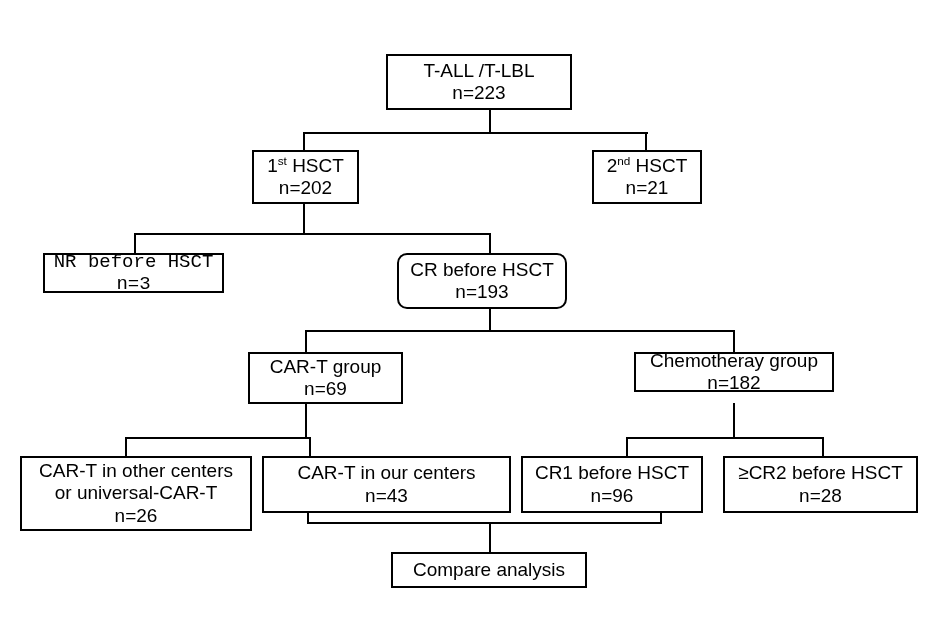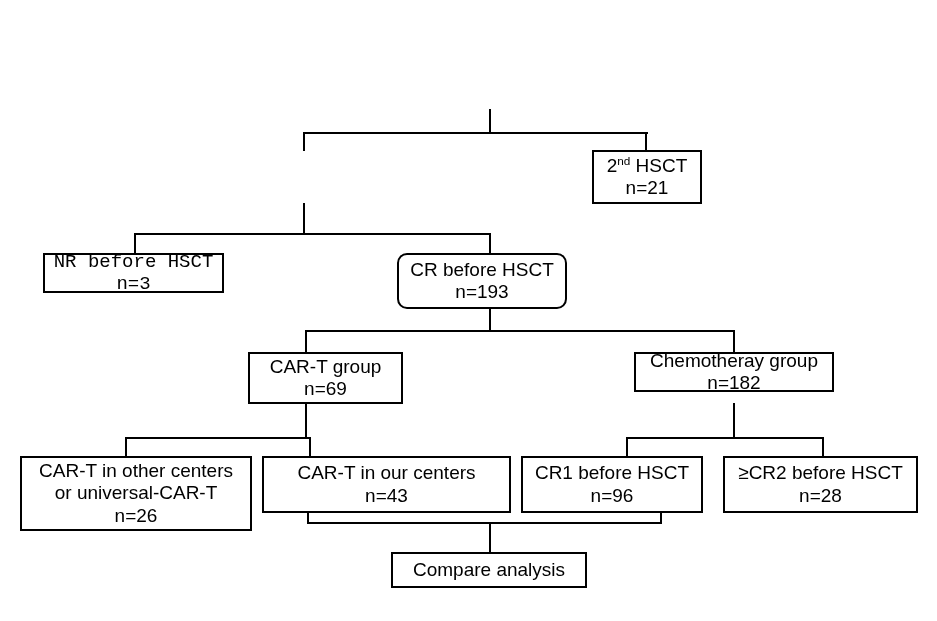--- a/index.html
+++ b/index.html
@@ -88,21 +88,29 @@
   <div class="conn v" style="left:822px; top:437px; height:20px;"></div>
 
   <div class="conn v" style="left:307px; top:512px; height:12px;"></div>
 
   <div class="conn v" style="left:660px; top:512px; height:12px;"></div>
 
   <div class="conn h" style="left:307px; top:522px; width:355px;"></div>
 
   <div class="conn v" style="left:489px; top:522px; height:31px;"></div>
 
+  <div class="node" style="left:386px; top:54px; width:186px; height:56px;">
+    <span class="ln">T-ALL /T-LBL</span>
+    <span class="ln">n=223</span>
+  </div>
 
+  <div class="node" style="left:252px; top:150px; width:107px; height:54px;">
+    <span class="ln"><span>1</span><sup>st</sup><span> HSCT</span></span>
+    <span class="ln">n=202</span>
+  </div>
 
   <div class="node" style="left:592px; top:150px; width:110px; height:54px;">
     <span class="ln"><span>2</span><sup>nd</sup><span> HSCT</span></span>
     <span class="ln">n=21</span>
   </div>
 
   <div class="node" style="left:43px; top:253px; width:181px; height:40px;font-family:Liberation Mono, monospace;">
     <span class="ln">NR before HSCT</span>
     <span class="ln">n=3</span>
   </div>

